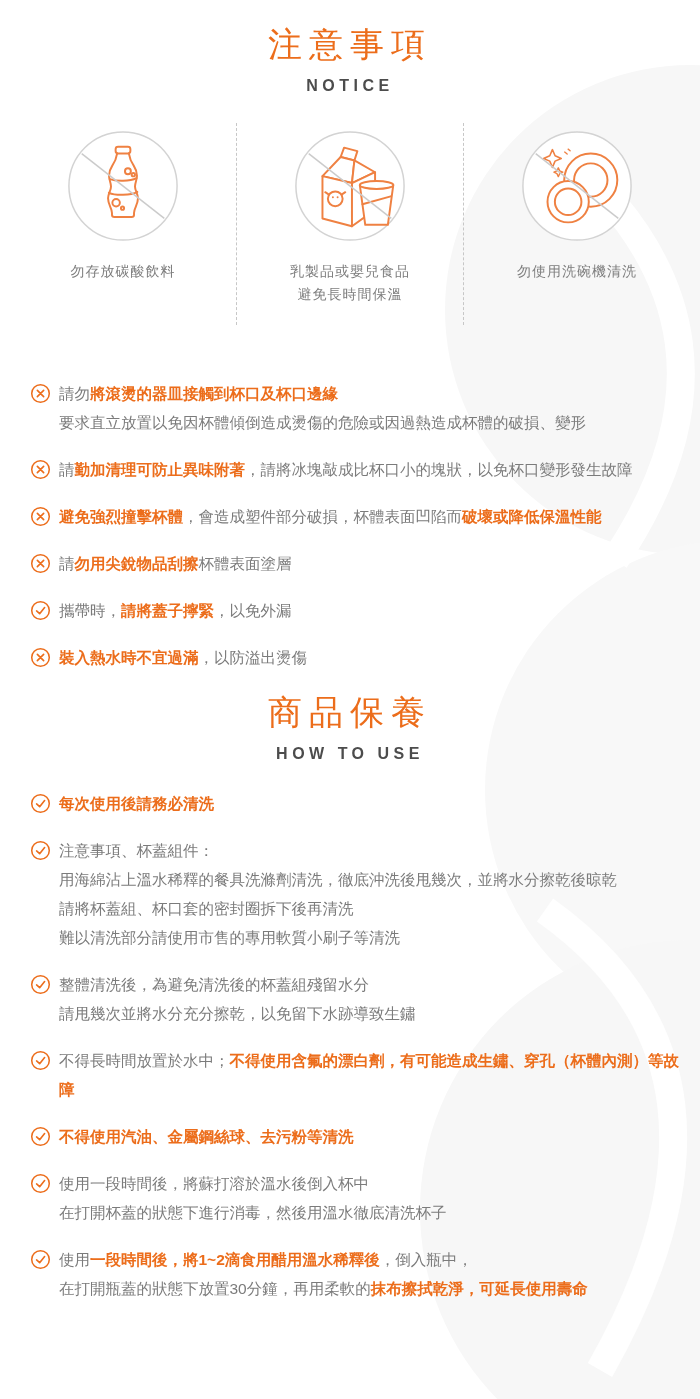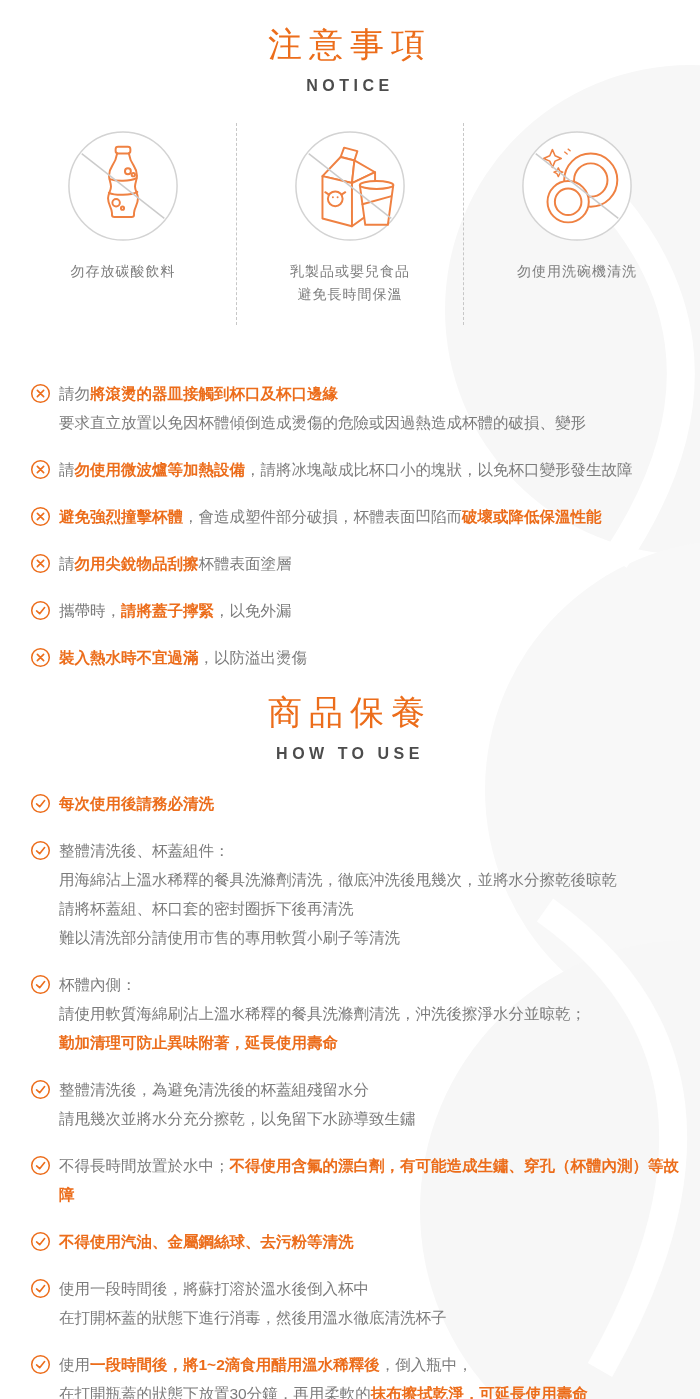--- a/index.html
+++ b/index.html
@@ -141,21 +141,21 @@
             <div class="line"><span class="seg gray">請勿</span><span class="seg orange">將滾燙的器皿接觸到杯口及杯口邊緣</span></div>
             <div class="line"><span class="seg gray">要求直立放置以免因杯體傾倒造成燙傷的危險或因過熱造成杯體的破損、變形</span></div>
           </div>
         </div>
         <div class="list-item">
           <svg class="badge" viewBox="0 0 22 22">
     <circle cx="11" cy="11" r="9.2"></circle>
     <path d="M7.7 7.7 L14.3 14.3 M14.3 7.7 L7.7 14.3"></path>
   </svg>
           <div class="item-text">
-            <div class="line"><span class="seg gray">請</span><span class="seg orange">勿使用微波爐等加熱設備</span><span class="seg gray">，請將冰塊敲成比杯口小的塊狀，以免杯口變形發生故障</span></div>
+            <div class="line"><span class="seg gray">請</span><span class="seg orange">勤加清理可防止異味附著</span><span class="seg gray">，請將冰塊敲成比杯口小的塊狀，以免杯口變形發生故障</span></div>
           </div>
         </div>
         <div class="list-item">
           <svg class="badge" viewBox="0 0 22 22">
     <circle cx="11" cy="11" r="9.2"></circle>
     <path d="M7.7 7.7 L14.3 14.3 M14.3 7.7 L7.7 14.3"></path>
   </svg>
           <div class="item-text">
             <div class="line"><span class="seg orange">避免強烈撞擊杯體</span><span class="seg gray">，會造成塑件部分破損，杯體表面凹陷而</span><span class="seg orange">破壞或降低保溫性能</span></div>
           </div>
@@ -203,43 +203,32 @@
           <div class="item-text">
             <div class="line"><span class="seg orange">每次使用後請務必清洗</span></div>
           </div>
         </div>
         <div class="list-item">
           <svg class="badge" viewBox="0 0 22 22">
     <circle cx="11" cy="11" r="9.2"></circle>
     <path d="M6.9 11.5 L10.1 14.3 L15.3 7.9"></path>
   </svg>
           <div class="item-text">
-            <div class="line"><span class="seg gray">整體清洗後、杯蓋組件：</span></div>
+            <div class="line"><span class="seg gray">注意事項、杯蓋組件：</span></div>
             <div class="line"><span class="seg gray">用海綿沾上溫水稀釋的餐具洗滌劑清洗，徹底沖洗後甩幾次，並將水分擦乾後晾乾</span></div>
             <div class="line"><span class="seg gray">請將杯蓋組、杯口套的密封圈拆下後再清洗</span></div>
             <div class="line"><span class="seg gray">難以清洗部分請使用市售的專用軟質小刷子等清洗</span></div>
           </div>
         </div>
         <div class="list-item">
           <svg class="badge" viewBox="0 0 22 22">
     <circle cx="11" cy="11" r="9.2"></circle>
     <path d="M6.9 11.5 L10.1 14.3 L15.3 7.9"></path>
   </svg>
           <div class="item-text">
-            <div class="line"><span class="seg gray">杯體內側：</span></div>
-            <div class="line"><span class="seg gray">請使用軟質海綿刷沾上溫水稀釋的餐具洗滌劑清洗，沖洗後擦淨水分並晾乾；</span></div>
-            <div class="line"><span class="seg orange">勤加清理可防止異味附著，延長使用壽命</span></div>
-          </div>
-        </div>
-        <div class="list-item">
-          <svg class="badge" viewBox="0 0 22 22">
-    <circle cx="11" cy="11" r="9.2"></circle>
-    <path d="M6.9 11.5 L10.1 14.3 L15.3 7.9"></path>
-  </svg>
-          <div class="item-text">
             <div class="line"><span class="seg gray">整體清洗後，為避免清洗後的杯蓋組殘留水分</span></div>
             <div class="line"><span class="seg gray">請甩幾次並將水分充分擦乾，以免留下水跡導致生鏽</span></div>
           </div>
         </div>
         <div class="list-item">
           <svg class="badge" viewBox="0 0 22 22">
     <circle cx="11" cy="11" r="9.2"></circle>
     <path d="M6.9 11.5 L10.1 14.3 L15.3 7.9"></path>
   </svg>
           <div class="item-text">

